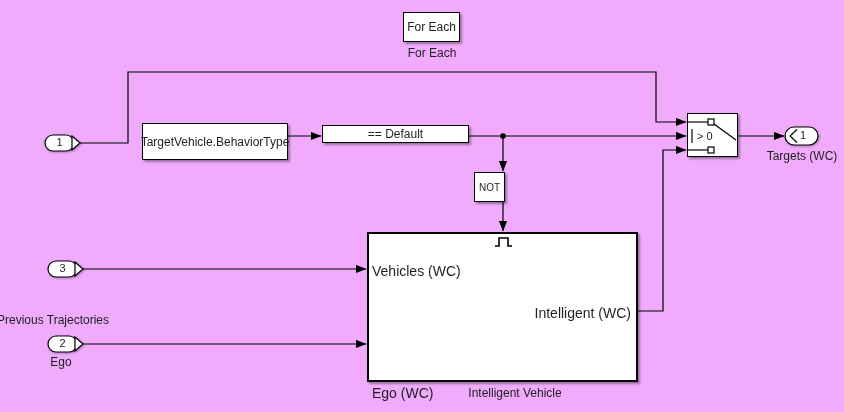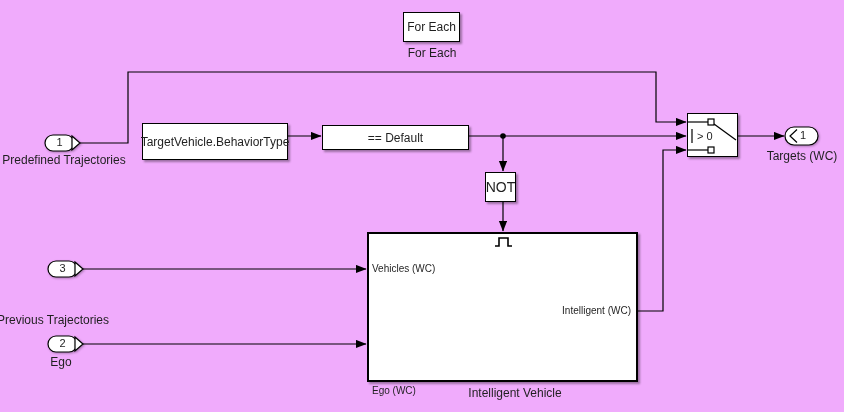--- a/index.html
+++ b/index.html
@@ -15,40 +15,40 @@
   }
   .block.thick{border-width:2px;}
   #svg-layer{position:absolute;left:0;top:0;z-index:2;pointer-events:none;}
   .txt{position:absolute;z-index:3;font-size:12px;color:#1f1f1f;white-space:nowrap;}
   .caption{transform:translateX(-50%);}
   .portnum{z-index:3;position:absolute;font-size:11px;text-align:center;color:#1f1f1f;}
   .wire{fill:none;stroke:#000;stroke-width:1.2;}
   .switch-detail{stroke:#000;stroke-width:1.2;fill:none;}
   .port-shape{fill:#ffffff;stroke:#000;stroke-width:1.2;filter:drop-shadow(1.5px 1.5px 1px rgba(0,0,0,0.3));}
   .criteria{font-size:11px;}
-  .iv-port{font-size:10px;}
+  .iv-port{font-size:14px;}
 </style>
 </head>
 <body>
 
 <div id="canvas">
 
   <div class="block" style="left:403px;top:12px;width:57px;height:30px;">
     <span>For Each</span>
   </div>
 
   <div class="block" style="left:142px;top:123px;width:146px;height:37px;">
     <span>TargetVehicle.BehaviorType</span>
   </div>
 
-  <div class="block" style="left:322px;top:125px;width:147px;height:25px;">
+  <div class="block" style="left:322px;top:125px;width:147px;height:18px;">
     <span>== Default</span>
   </div>
 
-  <div class="block" style="left:485px;top:172px;width:31px;height:30px;font-size:14px;justify-content:center;">
+  <div class="block" style="left:474px;top:172px;width:31px;height:30px;font-size:10px;justify-content:center;">
     <span>NOT</span>
   </div>
 
   <div class="block" style="left:687px;top:113px;width:51px;height:44px;"></div>
 
   <div class="block thick" style="left:367px;top:232px;width:271px;height:150px;"></div>
 
   <svg id="svg-layer" width="844" height="412" viewBox="0 0 844 412">
     <defs>
       <marker id="arr" markerWidth="9" markerHeight="8" refX="8.5" refY="3.5" orient="auto">
@@ -113,19 +113,18 @@
   <span class="portnum" style="left:48px;top:337px;width:29px;">2</span>
   <span class="portnum" style="left:790px;top:129px;width:26px;">1</span>
 
   <span class="txt criteria" style="left:697px;top:130px;">&gt; 0</span>
 
   <span class="txt iv-port" style="left:372px;top:263px;">Vehicles (WC)</span>
   <span class="txt iv-port" style="left:372px;top:338px;margin-top:47px;">Ego (WC)</span>
   <span class="txt iv-port" style="right:213px;top:305px;">Intelligent (WC)</span>
 
   <span class="txt caption" style="left:432px;top:46px;">For Each</span>
-  <span class="txt caption" style="left:64px;top:153px;">Predefined Trajectories</span>
   <span class="txt caption" style="left:53px;top:281px;margin-top:32px;">Previous Trajectories</span>
   <span class="txt caption" style="left:61px;top:355px;">Ego</span>
   <span class="txt caption" style="left:802px;top:149px;">Targets (WC)</span>
   <span class="txt caption" style="left:515px;top:386px;">Intelligent Vehicle</span>
 
 </div>
 
 </body></html>

